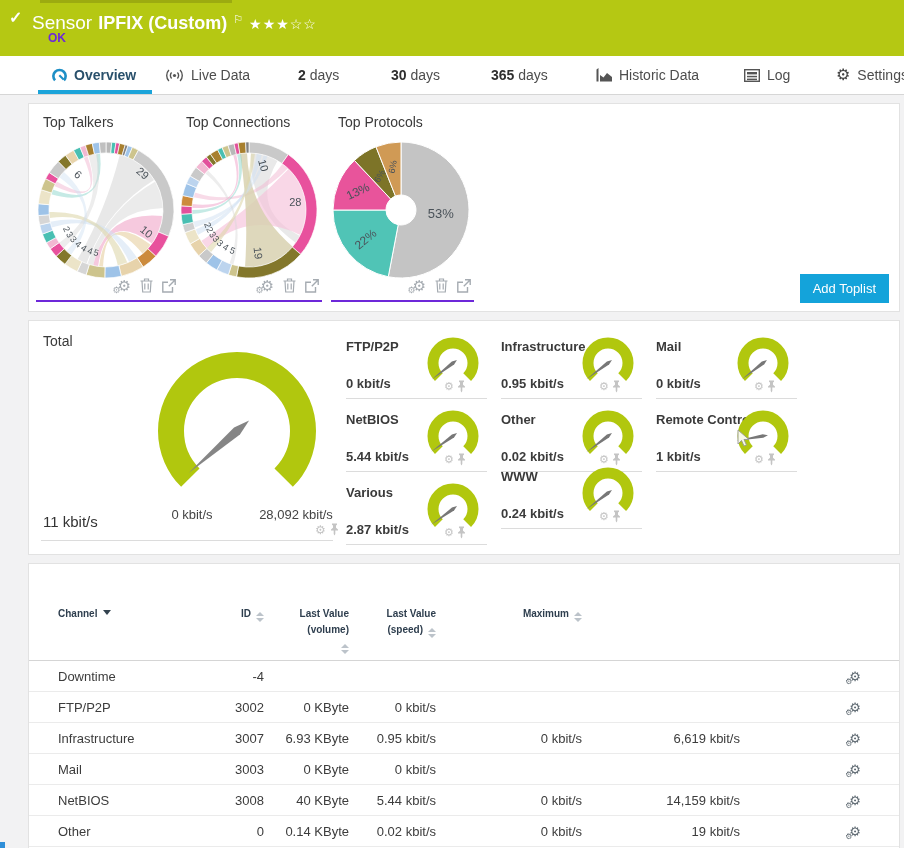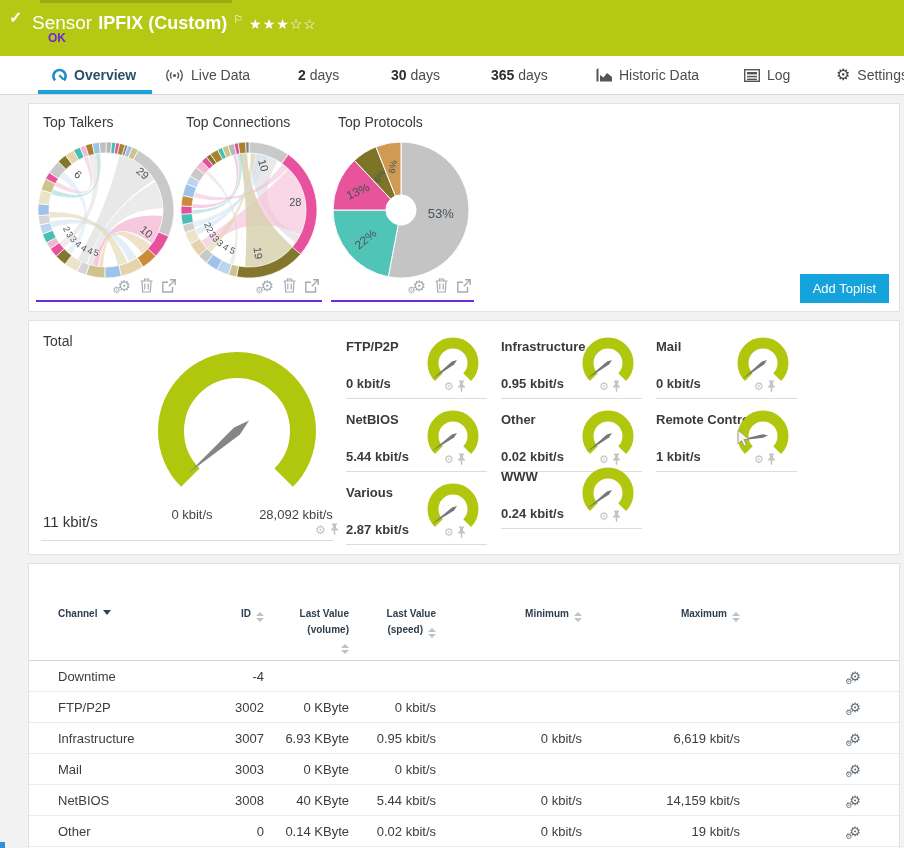--- a/index.html
+++ b/index.html
@@ -488,24 +488,20 @@
           <i class="dn"></i>
         </span></div>
       <div class="h-cell num"><span>Last Value</span><br><span>(volume)</span><br><span class="sort">
           <i class="up"></i>
           <i class="dn"></i>
         </span></div>
       <div class="h-cell num"><span>Last Value</span><br><span>(speed)</span><span class="sort">
           <i class="up"></i>
           <i class="dn"></i>
         </span></div>
-      <div class="h-cell num"><span>Minimum</span><span class="sort">
-          <i class="up"></i>
-          <i class="dn"></i>
-        </span></div>
       <div class="h-cell num"><span>Maximum</span><span class="sort">
           <i class="up"></i>
           <i class="dn"></i>
         </span></div>
       <div></div>
     </div>
   <div id="t-body">
       <div class="t-row">
     <div class="c-channel">Downtime</div>
     <div class="num">-4</div>

